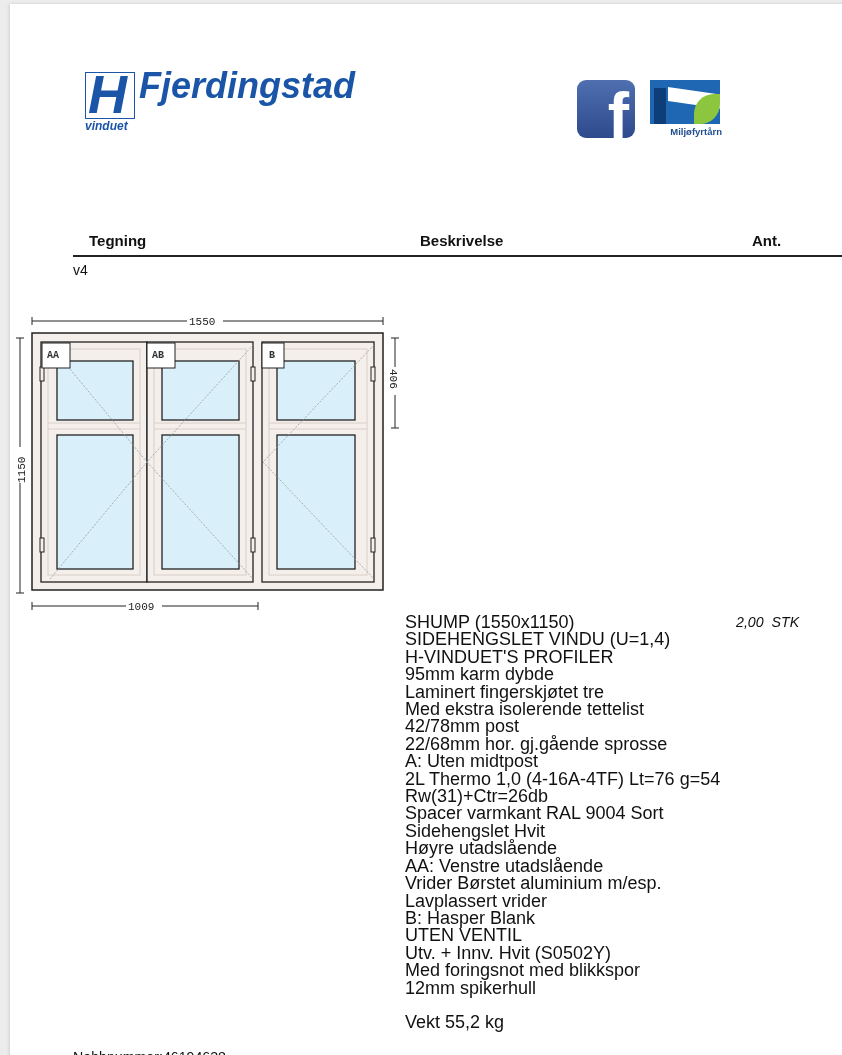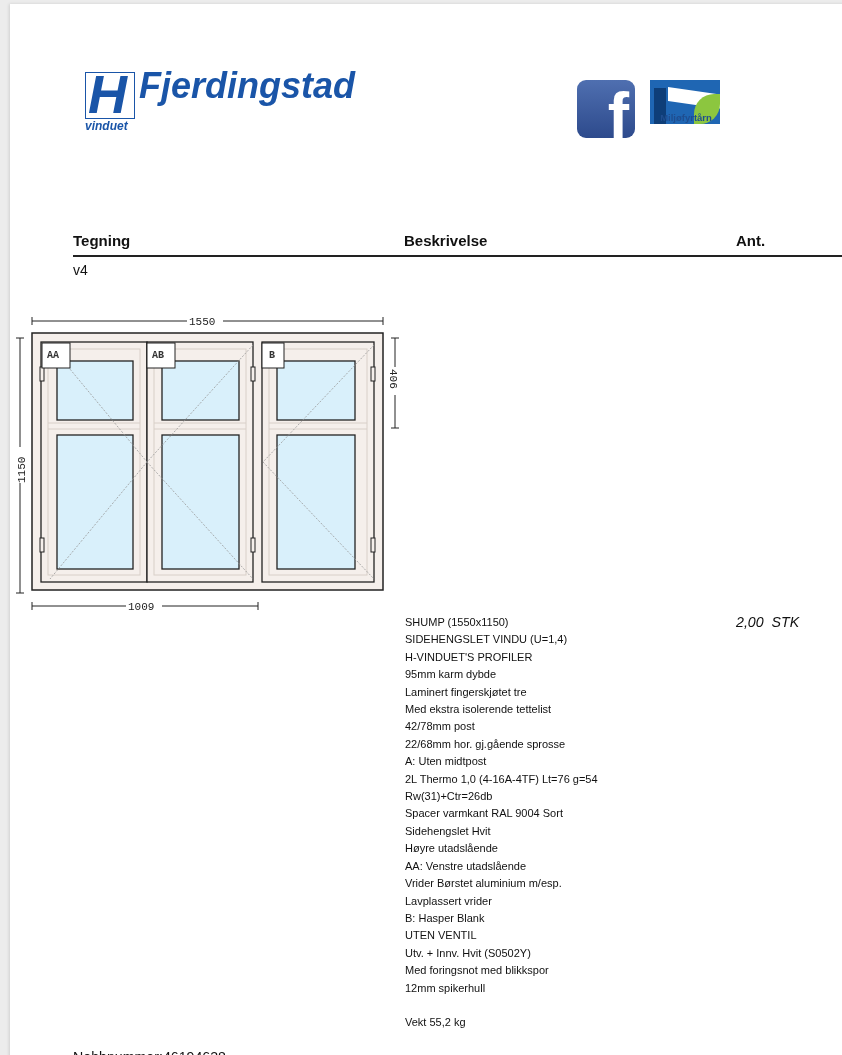--- a/index.html
+++ b/index.html
@@ -10,26 +10,26 @@
   .logo-h { position:absolute; left:2px; top:-6px; font-family:"Liberation Sans", sans-serif; font-weight:bold; font-style:italic; font-size:54px; color:#1a55a8; line-height:1; }
   .logo-sub { position:absolute; left:0; top:47px; font-weight:bold; font-style:italic; font-size:12px; color:#1a55a8; }
   .logo-name { position:absolute; left:54px; top:-6px; font-weight:bold; font-style:italic; font-size:36px; color:#1a55a8; letter-spacing:0px; white-space:nowrap; line-height:1.1; }
   .fb { position:absolute; left:567px; top:76px; width:58px; height:58px; border-radius:9px; background:linear-gradient(#4f6fb0,#2d4a8c); overflow:hidden; }
   .fb span { position:absolute; right:6px; bottom:-10px; font-weight:bold; font-size:64px; color:#fff; line-height:1; font-family:"Liberation Sans", sans-serif; }
   .mf { position:absolute; left:640px; top:76px; width:70px; height:60px; }
   .mf-top { position:absolute; left:0; top:0; width:70px; height:44px; background:#1f66b3; overflow:hidden; }
   .mf-beam { position:absolute; left:18px; top:12px; width:70px; height:14px; background:#fff; transform:skewY(8deg); }
   .mf-tower { position:absolute; left:4px; top:8px; width:12px; height:36px; background:#0e3e78; }
   .mf-leaf { position:absolute; left:44px; top:14px; width:26px; height:30px; background:#8cc63f; border-radius:20px 0 20px 0; }
-  .mf-text { position:absolute; left:0; top:32px; width:72px; text-align:center; font-weight:bold; font-size:9.5px; color:#1f4d8f; }
-  .hdr { position:absolute; top:228px; font-weight:bold; font-size:15px; }
+  .mf-text { position:absolute; left:0; top:46px; width:72px; text-align:right; font-weight:bold; font-size:9.5px; color:#1f4d8f; }
+  .hdr { position:absolute; top:228px; font-weight:bold; font-size:15px;margin-left:16px; }
   .hdr-rule { position:absolute; left:63px; top:251px; width:780px; height:2px; background:#222; }
   .v4 { position:absolute; left:73px; top:258px; font-size:14px; }
   .drawing { position:absolute; left:100px; top:305px; }
-  .desc { position:absolute; left:405px; top:610px; font-size:11px; line-height:17.4px; }
+  .desc { position:absolute; left:405px; top:610px; font-size:18px; line-height:17.4px; }
   .desc div { white-space:nowrap; min-height:17.4px; }
   .qty { position:absolute; left:735px; top:610px; font-size:14.2px;font-style:italic; }
   .nobb { position:absolute; left:73px; top:1036px; font-size:14.2px;margin-top:9px; }
 </style>
 </head>
 <body>
 
 <div class="page">
   <div class="logo">
     <div class="logo-box">

